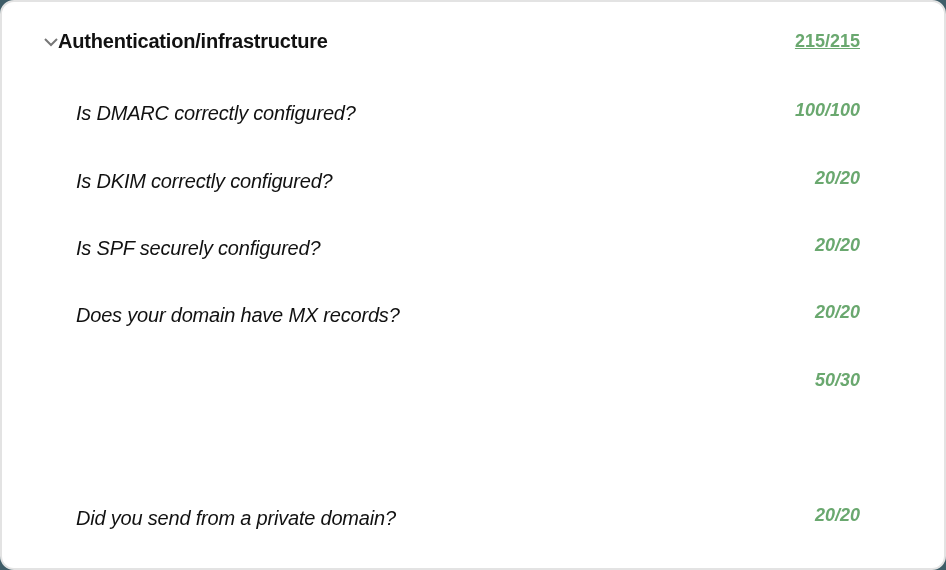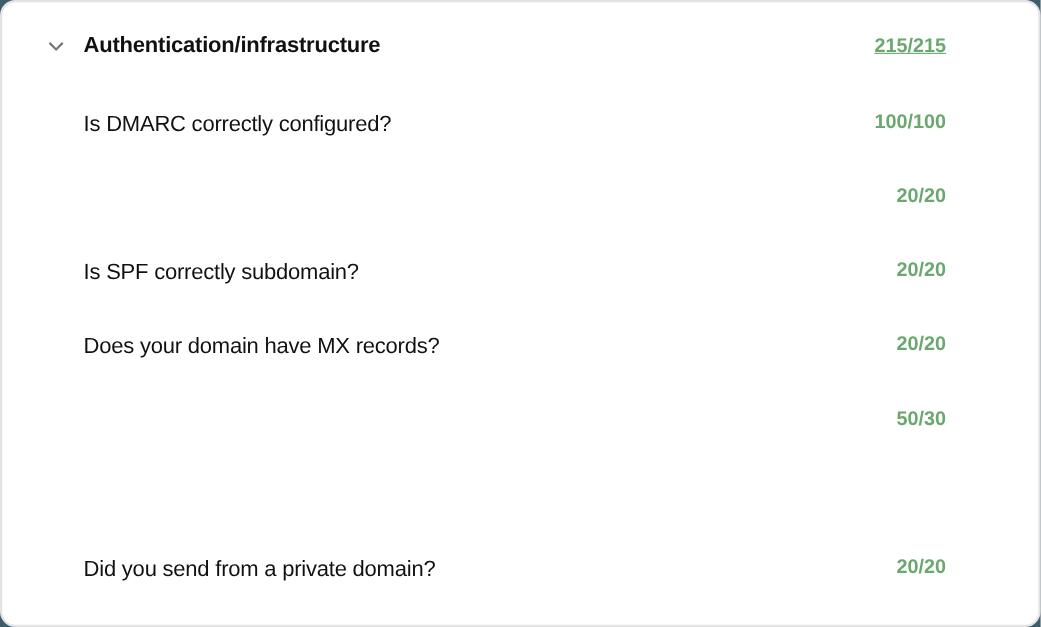--- a/index.html
+++ b/index.html
@@ -16,31 +16,31 @@
     border: 2px solid #e3e3e3;
     border-radius: 14px;
   }
   .header {
     position: absolute; left: 0; top: 0; width: 100%; height: 80px;
   }
   .chevron {
     position: absolute; left: 40px; top: 33px; width: 18px; height: 14px;
   }
   .header-title {
-    position: absolute; left: 74px; top: 28px;
+    position: absolute; left: 56px; top: 28px;
     font-size: 20px; font-weight: 600; color: #111111;
     letter-spacing: -0.2px;
   }
   .score {
     position: absolute; right: 84px;
     font-size: 18px; font-weight: 600; color: #6aa86f;
     text-align: right;
   }
   .header .score { top: 29px; text-decoration: underline; }
-  .row { position: absolute; left: 0; width: 100%; height: 60px; }
+  .row { position: absolute; left: 0; width: 100%; height: 60px; font-style: italic; }
   .row-label {
     position: absolute; left: 74px; top: 0;
     font-size: 20px; color: #111111; letter-spacing: -0.2px;
   }
   .row .score { top: -2px; text-align: center; }
 </style>
 </head>
 <body>
 
 <div class="card">
@@ -50,24 +50,25 @@
     </svg>
     <span class="header-title">Authentication/infrastructure</span>
     <span class="score">215/215</span>
   </div>
 
   <div class="row" style="top:100px">
     <span class="row-label">Is DMARC correctly configured?</span>
     <span class="score">100/100</span>
   </div>
   <div class="row" style="top:168px">
+    <span class="row-label">Is DKIM correctly configured?</span>
     <span class="score">20/20</span>
   </div>
   <div class="row" style="top:235px">
-    <span class="row-label">Is SPF correctly subdomain?</span>
+    <span class="row-label">Is SPF securely configured?</span>
     <span class="score">20/20</span>
   </div>
   <div class="row" style="top:302px">
     <span class="row-label">Does your domain have MX records?</span>
     <span class="score">20/20</span>
   </div>
   <div class="row" style="top:370px">
     <span class="score">50/30</span>
   </div>
   <div class="row" style="top:505px">

